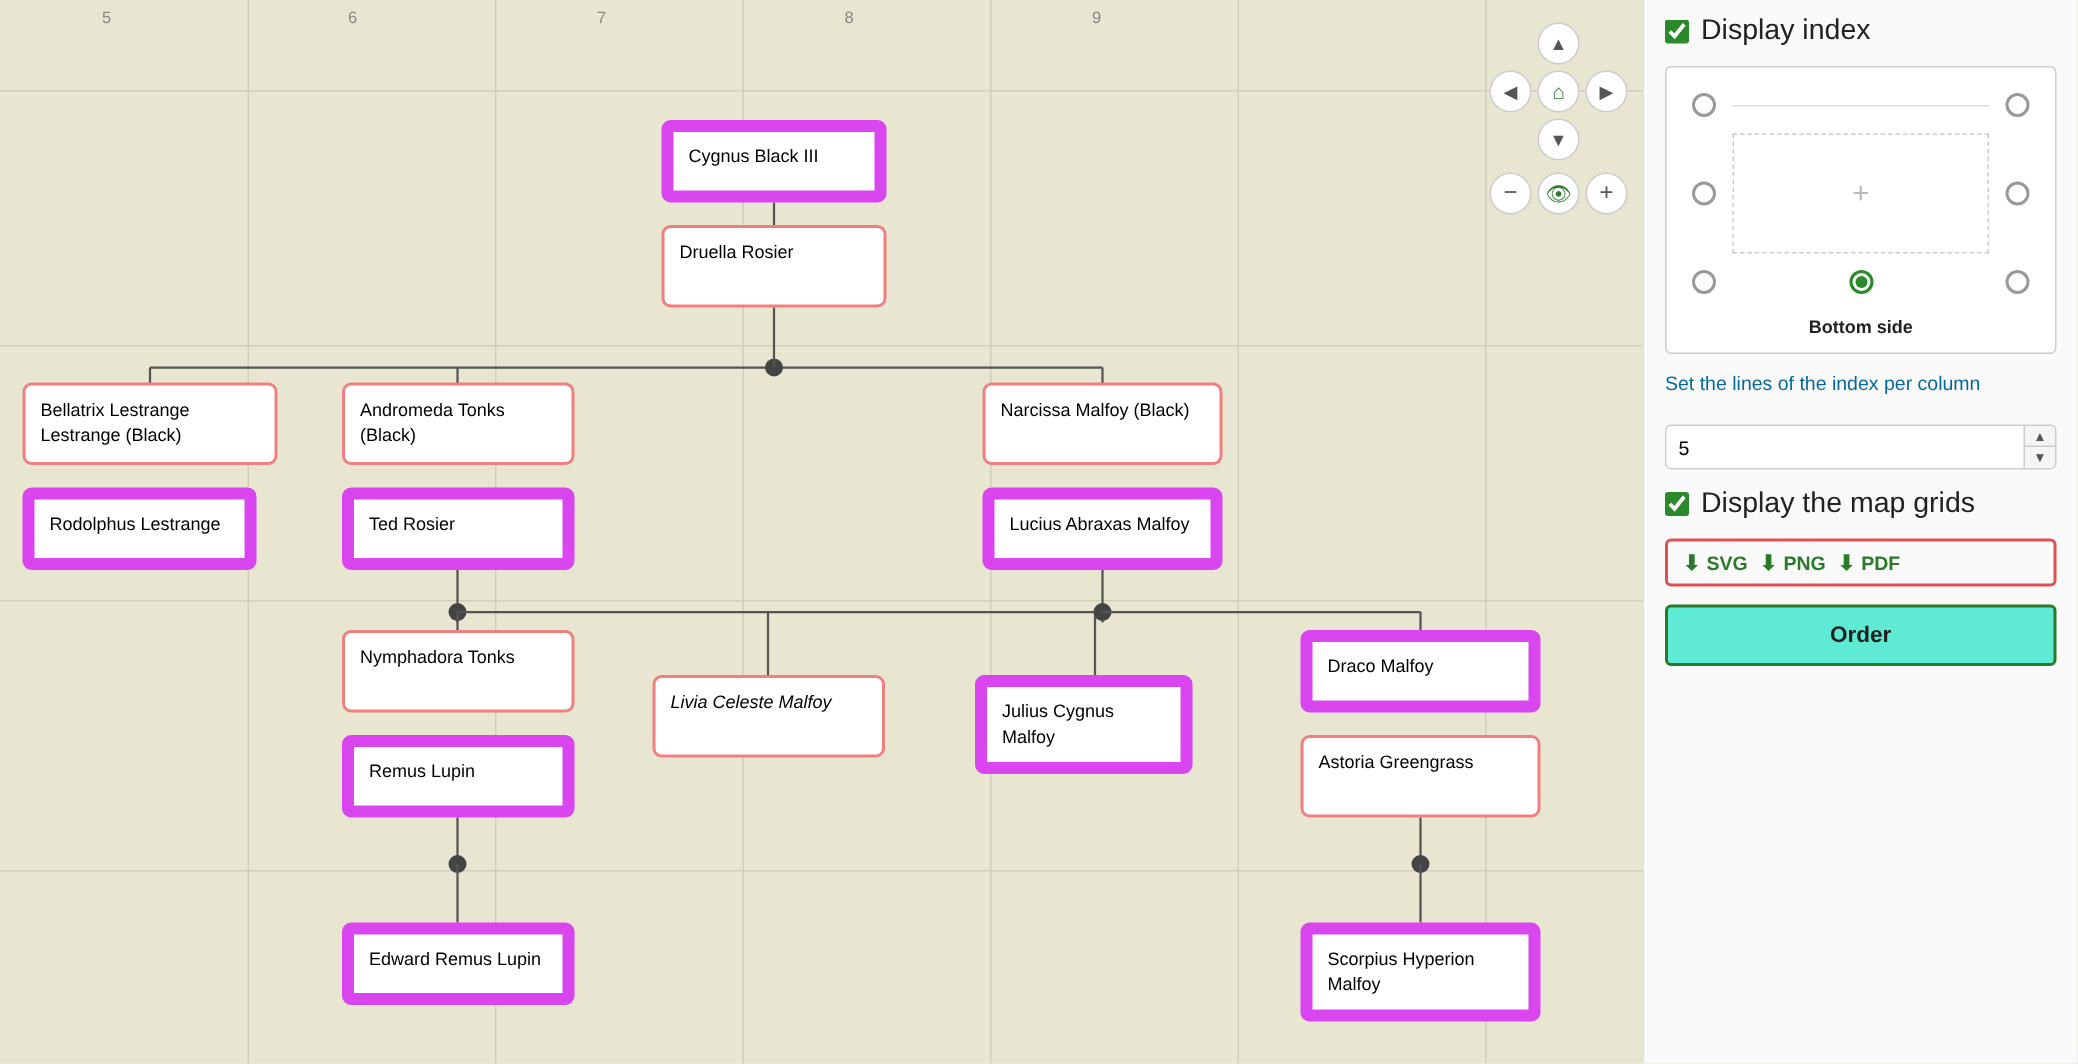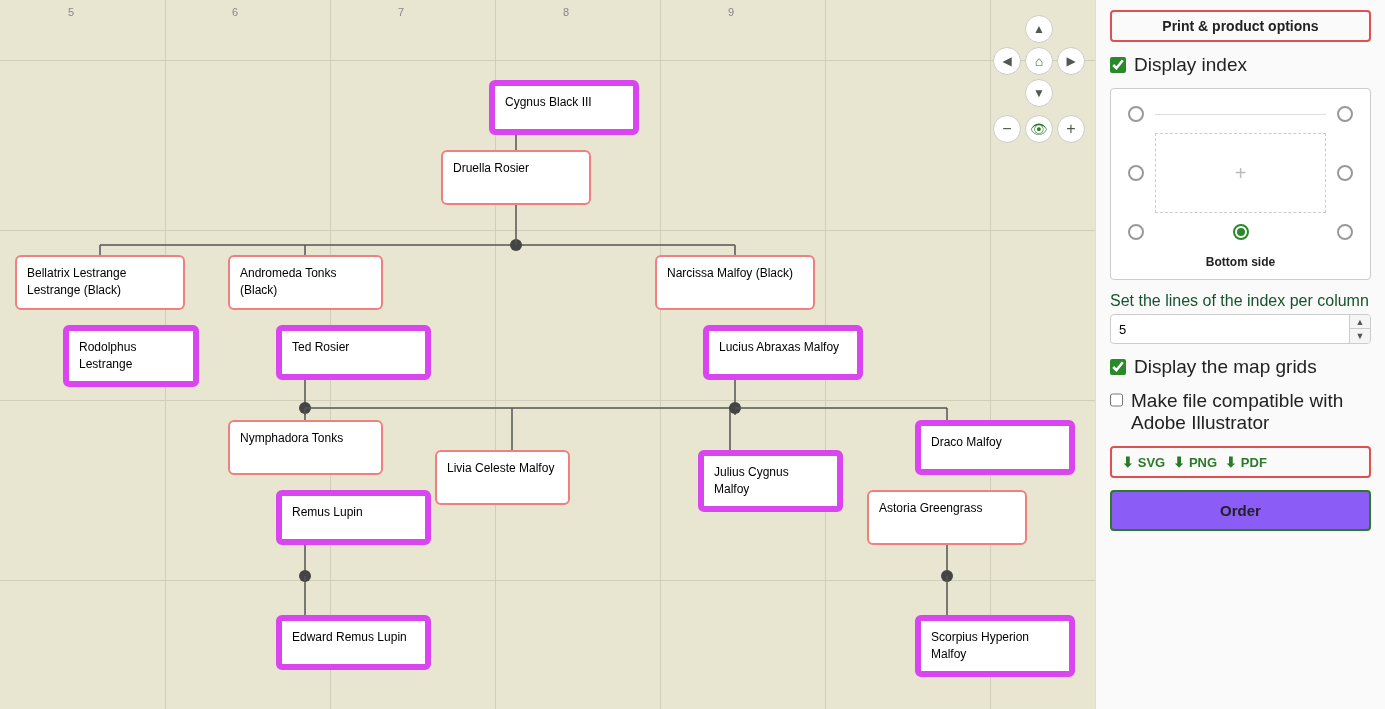--- a/index.html
+++ b/index.html
@@ -30,22 +30,21 @@
     
     .person-card {
       position: absolute;
       border-radius: 6px;
       padding: 8px 10px;
       background: white;
       font-size: 12px;
       line-height: 1.4;
     }
     .person-card.male {
-      border: 6px solid #d946ef;
-      margin-left: 48px;
+      border: 8px solid #d946ef;
     }
     .person-card.female {
       border: 2px solid #f08080;
     }
 
     
     #nav-controls {
       position: absolute;
       top: 15px;
       right: 10px;
@@ -191,24 +190,24 @@
       grid-column: 1 / 4;
       font-size: 12px;
       font-weight: bold;
       text-align: center;
       color: #222;
       padding-top: 4px;
     }
 
     
     .index-section label {
-      font-size: 16px;
-      color: #14532d;
+      font-size: 13px;
+      color: #0369a1;
       display: block;
-      margin-bottom: 4px;
+      margin-bottom: 20px;
     }
     .index-input-wrap {
       border: 1px solid #ccc;
       border-radius: 4px;
       display: flex;
       align-items: center;
       background: white;
       overflow: hidden;
     }
     .index-input {
@@ -273,21 +272,21 @@
       color: #2a7a2a;
     }
     .dl-icon {
       font-size: 14px;
     }
 
     
     .order-btn {
       border: 2px solid #2a7a2a;
       border-radius: 4px;
-      background: #8b5cf6;
+      background: #5eead4;
       padding: 10px;
       font-size: 15px;
       font-weight: bold;
       color: #222;
       cursor: pointer;
       text-align: center;
       width: 100%;
     }
 
     
@@ -367,28 +366,28 @@
 
     <line x1="947" y1="545" x2="947" y2="580" stroke="#555" stroke-width="1.5"></line>
     <circle cx="947" cy="576" r="6" fill="#444"></circle>
     <line x1="947" y1="576" x2="947" y2="615" stroke="#555" stroke-width="1.5"></line>
   </svg>
 
   <div id="cards-container">
       <div class="person-card male" style="left: 441px; top: 80px; width: 150px; min-height: 55px;">Cygnus Black III</div>
       <div class="person-card female" style="left: 441px; top: 150px; width: 150px; min-height: 55px;">Druella Rosier</div>
       <div class="person-card female" style="left: 15px; top: 255px; width: 170px; min-height: 55px;">Bellatrix Lestrange Lestrange (Black)</div>
-      <div class="person-card male" style="left: 15px; top: 325px; width: 136px; min-height: 55px;">Rodolphus Lestrange</div>
+      <div class="person-card male" style="left: 15px; top: 325px; width: 156px; min-height: 55px;">Rodolphus Lestrange</div>
       <div class="person-card female" style="left: 228px; top: 255px; width: 155px; min-height: 55px;">Andromeda Tonks (Black)</div>
       <div class="person-card male" style="left: 228px; top: 325px; width: 155px; min-height: 55px;">Ted Rosier</div>
       <div class="person-card female" style="left: 655px; top: 255px; width: 160px; min-height: 55px;">Narcissa Malfoy (Black)</div>
       <div class="person-card male" style="left: 655px; top: 325px; width: 160px; min-height: 55px;">Lucius Abraxas Malfoy</div>
       <div class="person-card female" style="left: 228px; top: 420px; width: 155px; min-height: 55px;">Nymphadora Tonks</div>
       <div class="person-card male" style="left: 228px; top: 490px; width: 155px; min-height: 55px;">Remus Lupin</div>
-      <div class="person-card female" style="left: 435px; top: 450px; width: 135px; min-height: 55px;">Livia Celeste Malfoy</div>
+      <div class="person-card female" style="left: 435px; top: 450px; width: 155px; min-height: 55px; font-style: italic;">Livia Celeste Malfoy</div>
       <div class="person-card male" style="left: 650px; top: 450px; width: 145px; min-height: 55px;">Julius Cygnus Malfoy</div>
       <div class="person-card male" style="left: 867px; top: 420px; width: 160px; min-height: 55px;">Draco Malfoy</div>
       <div class="person-card female" style="left: 867px; top: 490px; width: 160px; min-height: 55px;">Astoria Greengrass</div>
       <div class="person-card male" style="left: 228px; top: 615px; width: 155px; min-height: 55px;">Edward Remus Lupin</div>
       <div class="person-card male" style="left: 867px; top: 615px; width: 160px; min-height: 55px;">Scorpius Hyperion Malfoy</div>
     </div>
 
   <div id="nav-controls">
     <div class="nav-row">
       <button class="nav-btn">▲</button>
@@ -405,21 +404,20 @@
       <button class="zoom-btn">−</button>
       <button class="eye-btn">👁</button>
       <button class="zoom-btn">+</button>
     </div>
   </div>
 
 </div>
 
 <div id="right-panel">
 
-  <div class="panel-title">Print &amp; product options</div>
 
   <div class="option-row">
     <input type="checkbox" id="display-index" checked="" style="">
     <label for="display-index" class="option-label">Display index</label>
   </div>
 
   <div class="page-layout">
 
     <div class="layout-radio"></div>
     <div style="width:100%;height:1px;background:#ddd;"></div>
@@ -445,24 +443,20 @@
         <button class="spinner-btn">▼</button>
       </div>
     </div>
   </div>
 
   <div class="option-row">
     <input type="checkbox" id="display-map-grids" checked="" style="">
     <label for="display-map-grids" class="option-label">Display the map grids</label>
   </div>
 
-  <div class="adobe-row">
-    <input type="checkbox" id="adobe-compat" style="">
-    <label for="adobe-compat" class="option-label">Make file compatible with Adobe Illustrator</label>
-  </div>
 
   <div class="download-row">
     <button class="dl-btn">
       <span class="dl-icon">⬇</span>
       <span>SVG</span>
     </button>
     <button class="dl-btn">
       <span class="dl-icon">⬇</span>
       <span>PNG</span>
     </button>

